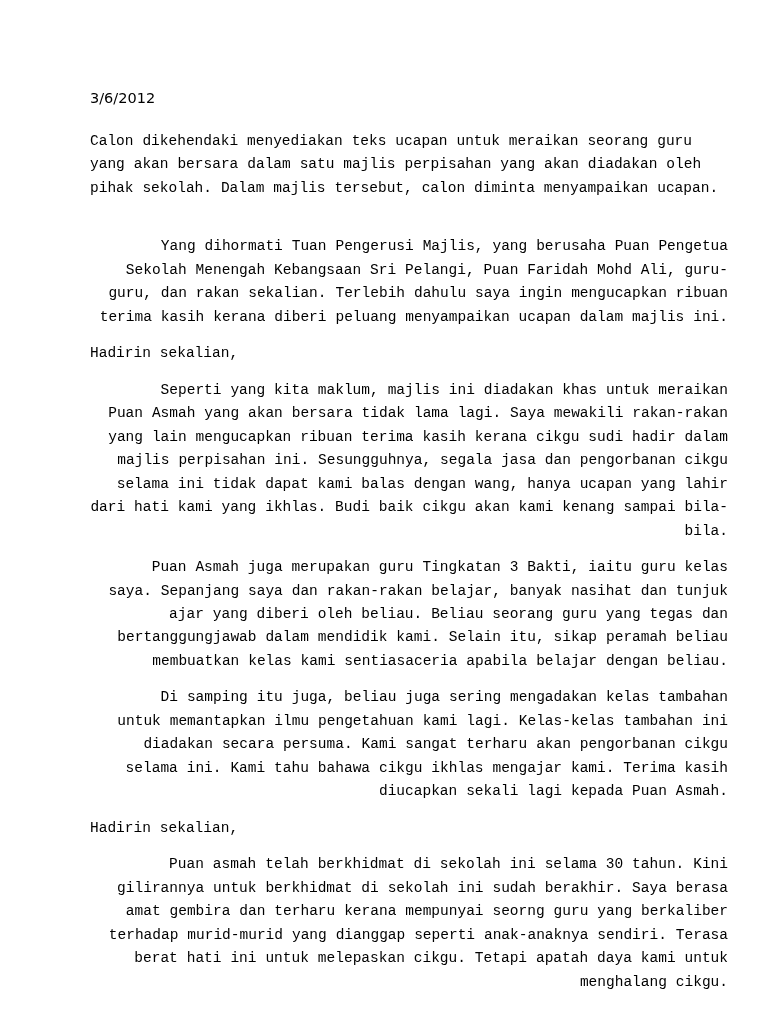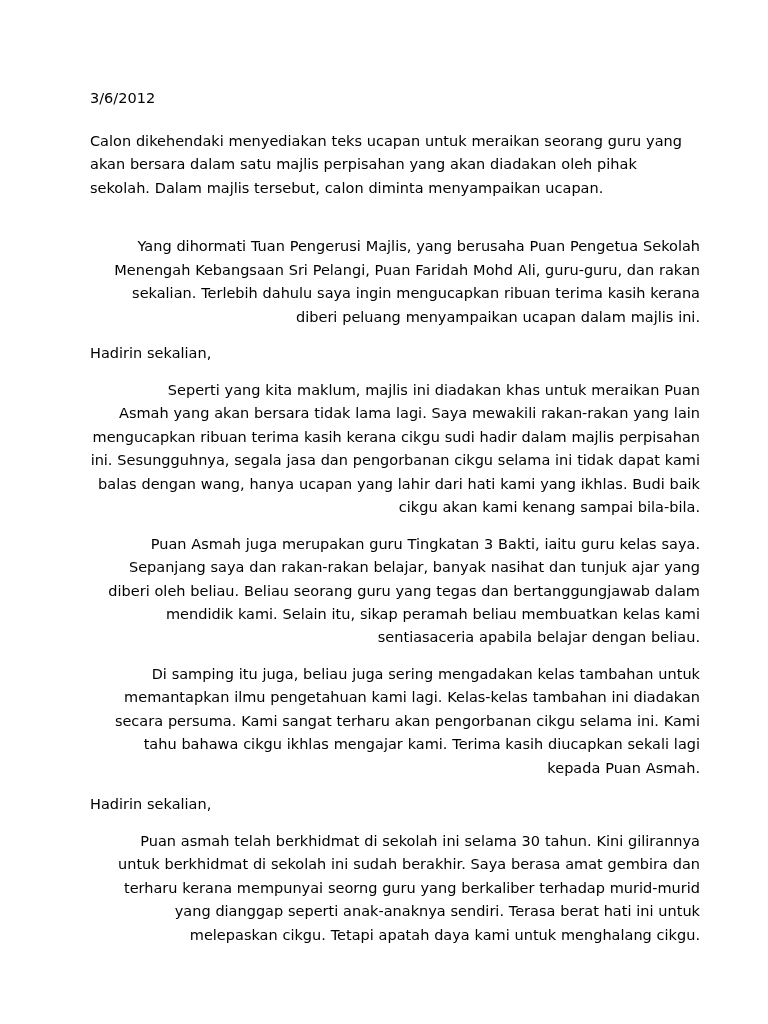--- a/index.html
+++ b/index.html
@@ -12,33 +12,34 @@
     height: 1024px;
     font-family: "DejaVu Sans", sans-serif;
     color: #000000;
     overflow: hidden;
   }
   .page {
     box-sizing: border-box;
     width: 768px;
     height: 1024px;
     background: #ffffff;
-    padding: 88px 60px 0 90px;
+    padding: 88px 40px 0 90px;
   }
   .doc-date {
     font-size: 14.5px;
     line-height: 1.5;
     margin: 0 0 20px 0;
   }
   p.para {
     font-size: 14.5px;
     line-height: 1.62;
-    margin: 0 8px 13px 0;
+    margin: 0 0 13px 0;
     text-align: left;
     word-spacing: 0.2px;
+    font-family: Liberation Mono, monospace;
   }
   p.indent {
     text-indent: 44px;
     text-align: right;
   }
   .gap-large {
     margin-bottom: 30px;
   }
   .spacer-block {
     height: 22px;

